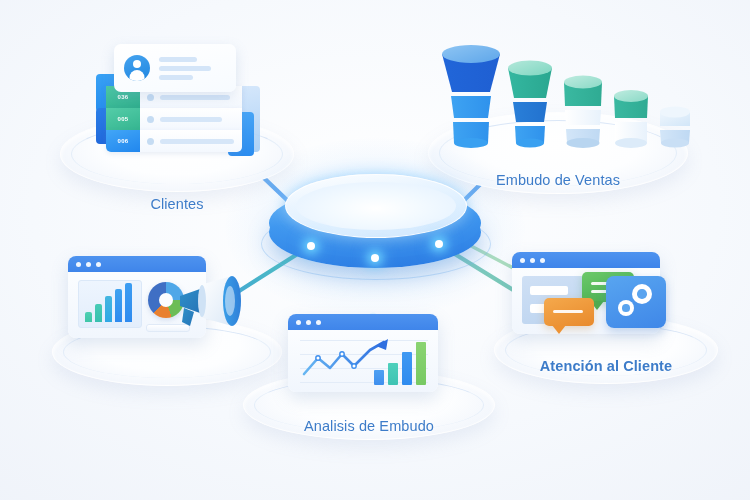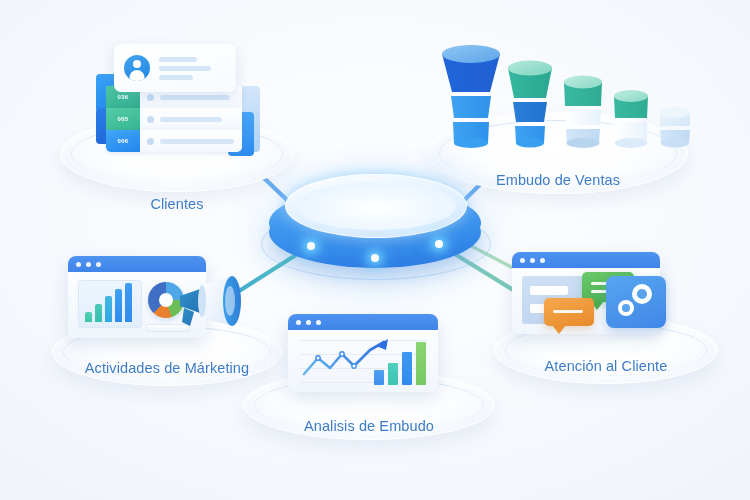--- a/index.html
+++ b/index.html
@@ -129,21 +129,21 @@
   #analisis .bbody{height:62px;}
   .an-plot{position:absolute;left:12px;top:6px;right:10px;bottom:6px;}
   .an-grid{position:absolute;inset:0;}
   .an-grid i{position:absolute;left:0;right:0;height:1px;background:#e3ecf8;}
   .an-bars{position:absolute;right:2px;bottom:1px;display:flex;align-items:flex-end;gap:4px;}
   .an-bars i{display:block;width:10px;border-radius:1px;}
 
   
   #atencion{left:488px;top:246px;width:236px;height:130px;}
   #atencion .plinth{width:222px;height:66px;top:70px;}
-  #atencion .label{top:112px;}
+  #atencion .label{top:112px;font-weight:bold;}
   #atencion .browser{left:24px;top:6px;width:148px;height:82px;}
   #atencion .bbody{height:66px;}
   .at-panel{position:absolute;left:10px;top:8px;width:62px;height:48px;
     background:linear-gradient(170deg,#cfe0f5,#bed5f0);border-radius:3px;}
   .at-panel i{position:absolute;left:8px;display:block;background:#fff;border-radius:2px;}
   .bubble{position:absolute;border-radius:5px;}
   .bubble i{position:absolute;left:9px;display:block;height:3px;border-radius:2px;background:rgba(255,255,255,.92);}
   .bubble:after{content:"";position:absolute;width:0;height:0;}
   .gears{position:absolute;left:118px;top:30px;width:60px;height:52px;border-radius:8px;
     background:linear-gradient(160deg,#58a5f0,#3f87e8);box-shadow:0 4px 10px rgba(80,130,200,.3);}
@@ -409,21 +409,20 @@
           </linearGradient>
       </defs>
       <path d="M10,24 L30,17 L30,41 L10,34 Z" fill="url(#mgC)"></path>
       <path d="M14,36 L24,40 L20,54 L12,50 Z" fill="url(#mgC)"></path>
       <path d="M30,13 L62,4 L62,54 L30,45 Z" fill="url(#mgA)"></path>
       <ellipse cx="62" cy="29" rx="9" ry="25" fill="url(#mgB)"></ellipse>
       <ellipse cx="60" cy="29" rx="5" ry="15" fill="#e9f3fc" opacity=".55"></ellipse>
       <ellipse cx="32" cy="29" rx="4" ry="16" fill="#cfe2f5"></ellipse>
     </svg>
 
-    <div class="label">Actividades de Márketing</div>
   </div>
 
   <div class="node" id="analisis">
     <div class="plinth"></div>
     <div class="browser">
       <div class="bbar">
           <i></i>
           <i></i>
           <i></i>
         </div>

